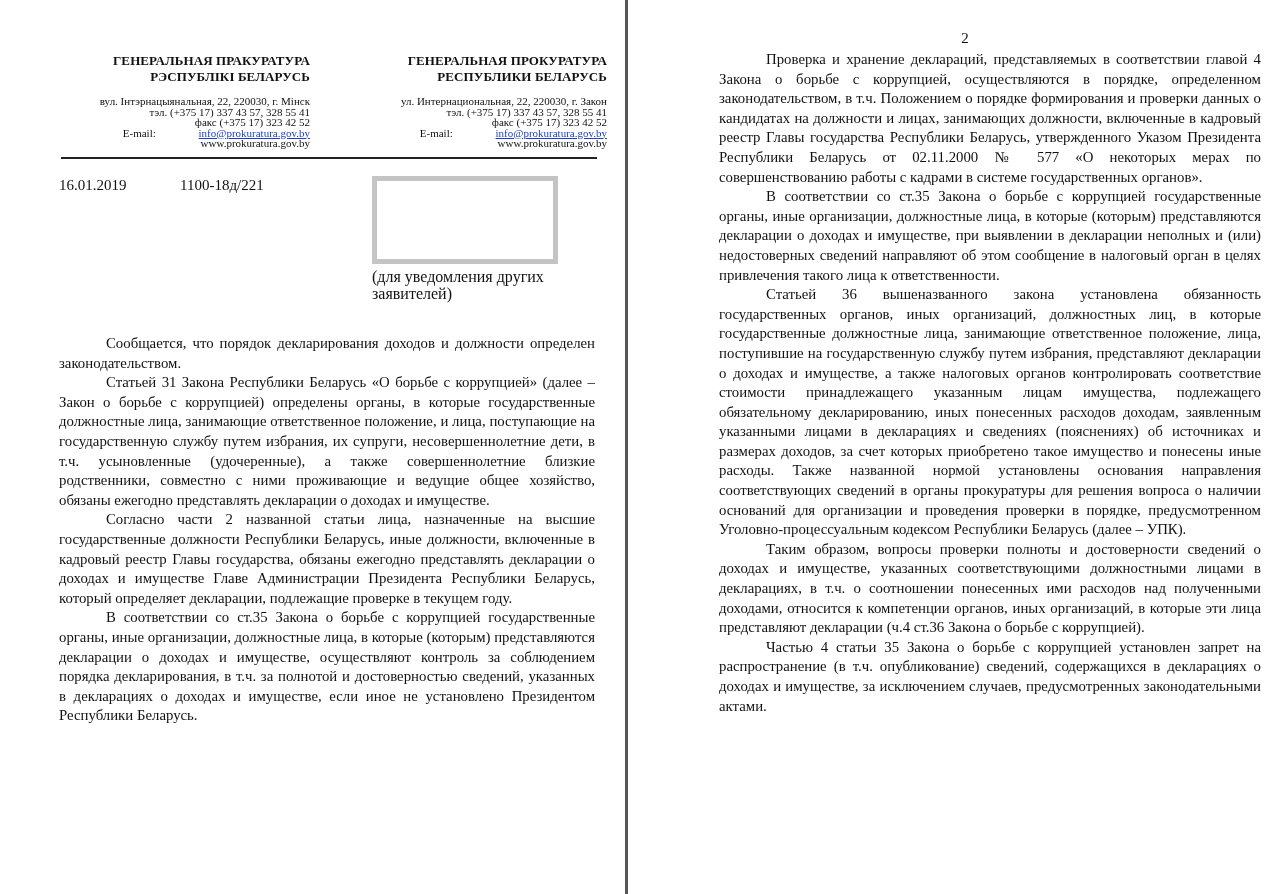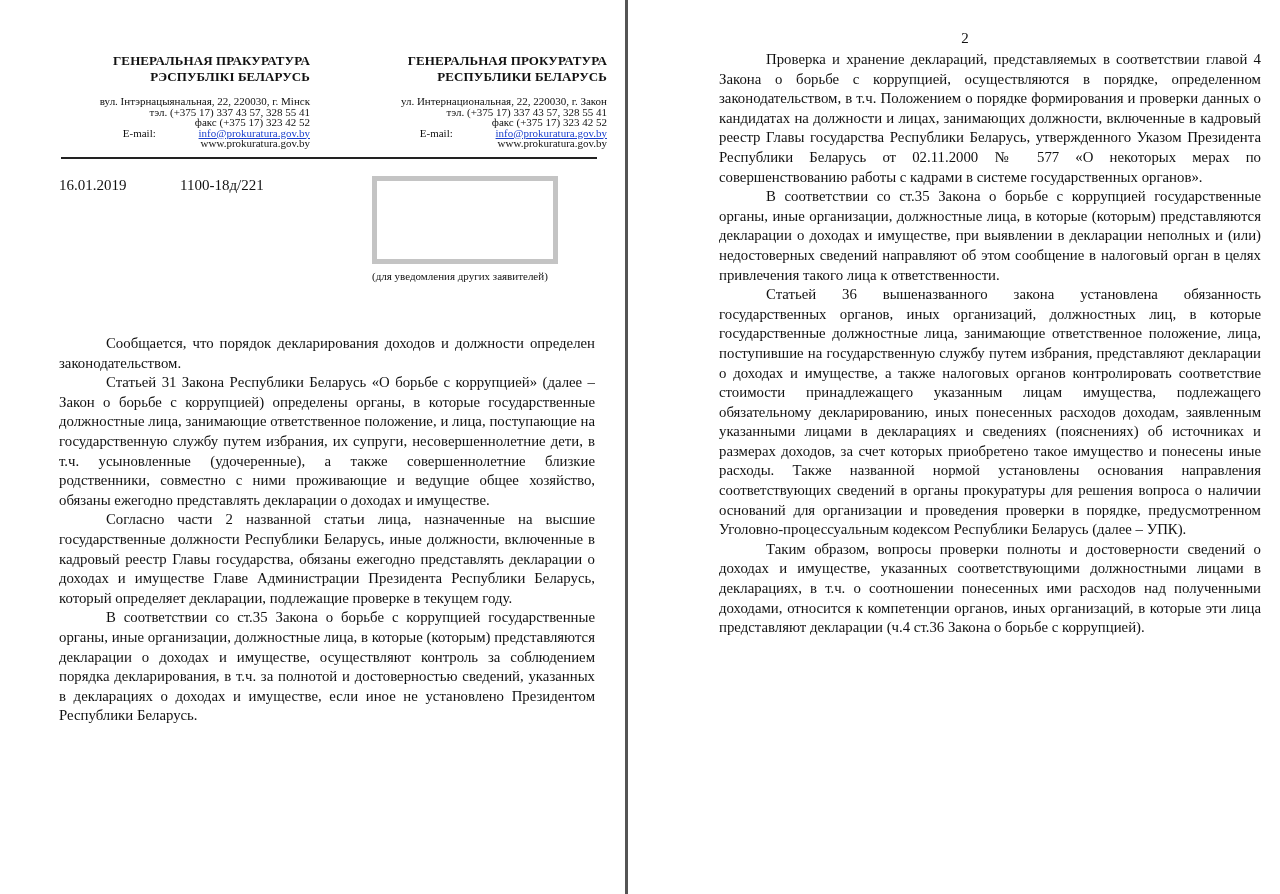--- a/index.html
+++ b/index.html
@@ -18,21 +18,21 @@
   #org-ru { left:337px; }
 
   .hline { position:absolute; left:61px; top:157px; width:536px; height:1.5px; background:#222; }
 
   .reg { position:absolute; top:177px; font-size:15px; }
   #reg-date { left:59px; }
   #reg-num { left:180px; }
 
   .redact { position:absolute; left:372px; top:176px; width:176px; height:78px;
             border:5px solid #c4c4c4; background:#fff; }
-  .note { position:absolute; left:372px; top:268px; width:200px; font-size:11px; line-height:17px; }
+  .note { position:absolute; left:372px; top:268px; width:200px; font-size:16px; line-height:17px; }
 
   .body { position:absolute; font-size:14.8px; line-height:19.6px; text-align:justify; }
   .body p { margin:0; text-indent:47px; }
   #p1body { left:59px; top:334px; width:536px; }
   #p2body { left:91px; top:50px; width:542px; }
   .pagenum { position:absolute; left:0; width:652px; top:30px; text-align:center; font-size:15px; padding-left:22px; box-sizing:border-box; }
 </style>
 </head>
 <body>
 
@@ -80,14 +80,15 @@
 
 <div class="divider"></div>
 
 <div class="page" id="page2">
   <div class="pagenum">2</div>
   <div class="body" id="p2body">
     <p>Проверка и хранение деклараций, представляемых в соответствии главой 4 Закона о борьбе с коррупцией, осуществляются в порядке, определенном законодательством, в т.ч. Положением о порядке формирования и проверки данных о кандидатах на должности и лицах, занимающих должности, включенные в кадровый реестр Главы государства Республики Беларусь, утвержденного Указом Президента Республики Беларусь от 02.11.2000 № 577 «О некоторых мерах по совершенствованию работы с кадрами в системе государственных органов».</p>
     <p>В соответствии со ст.35 Закона о борьбе с коррупцией государственные органы, иные организации, должностные лица, в которые (которым) представляются декларации о доходах и имуществе, при выявлении в декларации неполных и (или) недостоверных сведений направляют об этом сообщение в налоговый орган в целях привлечения такого лица к ответственности.</p>
     <p>Статьей 36 вышеназванного закона установлена обязанность государственных органов, иных организаций, должностных лиц, в которые государственные должностные лица, занимающие ответственное положение, лица, поступившие на государственную службу путем избрания, представляют декларации о доходах и имуществе, а также налоговых органов контролировать соответствие стоимости принадлежащего указанным лицам имущества, подлежащего обязательному декларированию, иных понесенных расходов доходам, заявленным указанными лицами в декларациях и сведениях (пояснениях) об источниках и размерах доходов, за счет которых приобретено такое имущество и понесены иные расходы. Также названной нормой установлены основания направления соответствующих сведений в органы прокуратуры для решения вопроса о наличии оснований для организации и проведения проверки в порядке, предусмотренном Уголовно-процессуальным кодексом Республики Беларусь (далее – УПК).</p>
     <p>Таким образом, вопросы проверки полноты и достоверности сведений о доходах и имуществе, указанных соответствующими должностными лицами в декларациях, в т.ч. о соотношении понесенных ими расходов над полученными доходами, относится к компетенции органов, иных организаций, в которые эти лица представляют декларации (ч.4 ст.36 Закона о борьбе с коррупцией).</p>
+    <p>Частью 4 статьи 35 Закона о борьбе с коррупцией установлен запрет на распространение (в т.ч. опубликование) сведений, содержащихся в декларациях о доходах и имуществе, за исключением случаев, предусмотренных законодательными актами.</p>
   </div>
 </div>
 
 </body></html>

